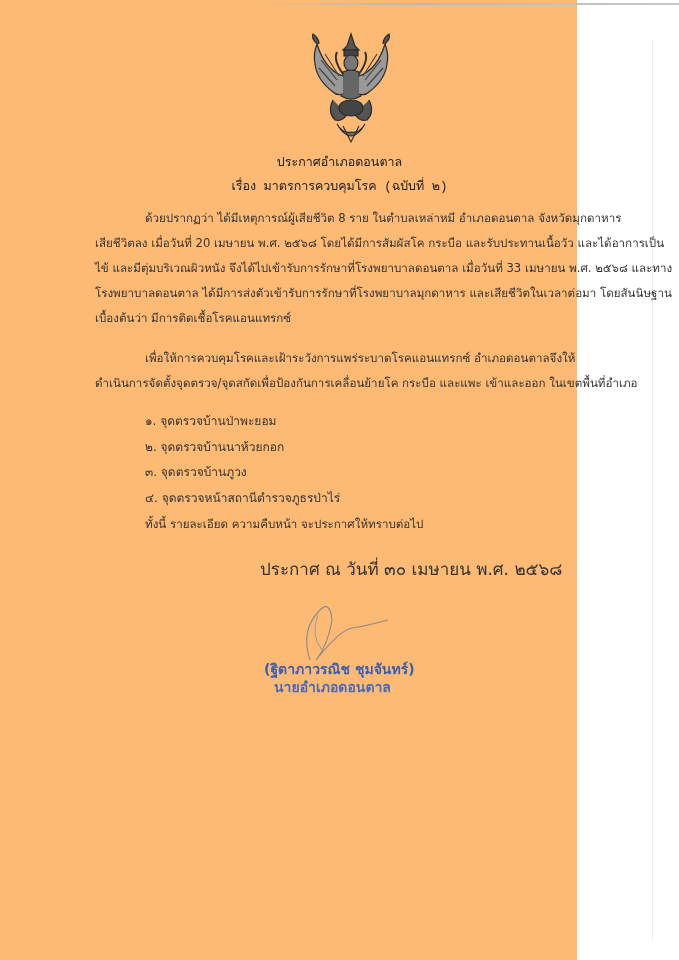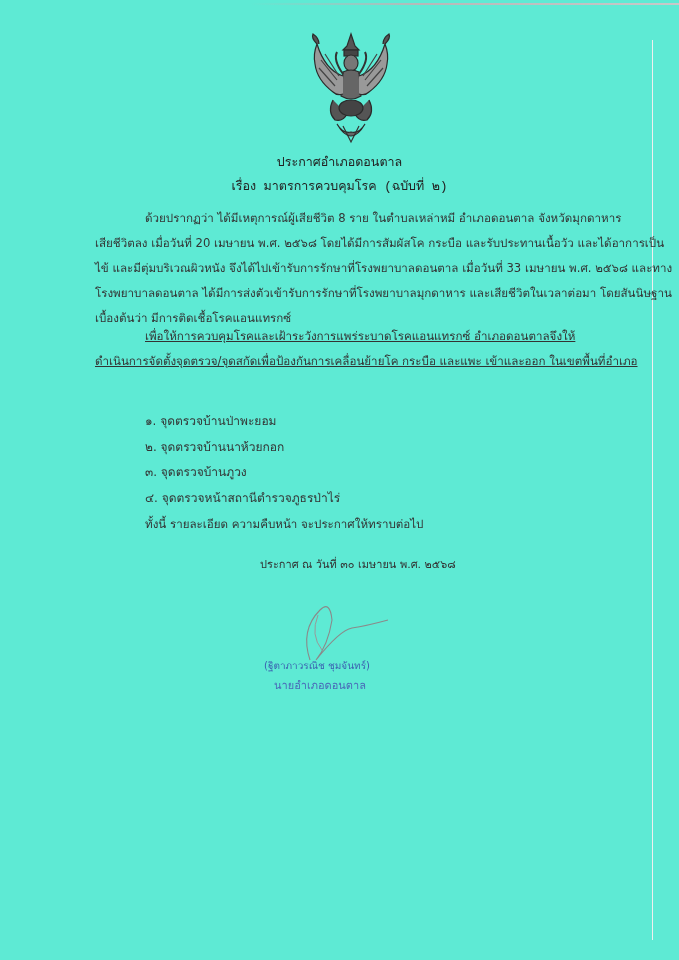--- a/index.html
+++ b/index.html
@@ -1,36 +1,36 @@
 <!DOCTYPE html>
 <html><head>
 <meta charset="utf-8">
 <style>
   html, body { margin:0; padding:0; background:#ffffff; }
   body { width:679px; height:960px; position:relative; overflow:hidden;
          font-family:"DejaVu Sans", sans-serif; color:#2a2a2a; }
-  .page { position:absolute; left:0; top:0; width:679px; height:960px; background:#5eead4; }
+  .page { position:absolute; left:0; top:0; width:577px; height:960px; background:#fdba74; }
   .top-rule { position:absolute; left:250px; top:3px; width:429px; height:2px;
               background:linear-gradient(to right, rgba(180,180,180,0), #b8b8b8 40%, #c8c8c8); }
   .right-rule { position:absolute; left:652px; top:40px; width:1px; height:900px; background:#efefef; }
   .emblem { position:absolute; left:303px; top:30px; width:96px; height:118px; }
   .title { position:absolute; left:0; width:679px; text-align:center; font-size:12.5px; color:#222; }
   .t1 { top:152px; }
   .t2 { top:176px;font-family:Liberation Mono, monospace; }
   .para { position:absolute; left:95px; width:540px; font-size:11.6px; line-height:25px; color:#333; }
   .para .ln { display:block; white-space:nowrap; }
   .p1 { top:206px; }
-  .p2 { top:324px;text-decoration:underline; }
+  .p2 { top:346px; }
   .list { position:absolute; left:145px; top:409px; font-size:12px; line-height:25.5px; color:#333; }
   .list .it { display:block; white-space:nowrap; }
   .closing { position:absolute; left:145px; top:515px; font-size:11.6px; color:#333; white-space:nowrap; }
-  .dateline { position:absolute; left:260px; top:555px; font-size:11px; color:#333; white-space:nowrap; }
+  .dateline { position:absolute; left:260px; top:555px; font-size:17px; color:#333; white-space:nowrap; }
   .signature { position:absolute; left:270px; top:590px; width:120px; height:75px; }
-  .signer { position:absolute; left:264px; top:658px; font-size:10px; color:#3b5fb0; white-space:nowrap; font-weight:normal; }
-  .signer-pos { position:absolute; left:274px; top:676px; font-size:11px; color:#4a6ab8; white-space:nowrap; font-weight:normal; }
+  .signer { position:absolute; left:264px; top:658px; font-size:14px; color:#3b5fb0; white-space:nowrap; font-weight:bold; }
+  .signer-pos { position:absolute; left:274px; top:676px; font-size:14px; color:#4a6ab8; white-space:nowrap; font-weight:bold; }
 </style>
 </head>
 <body>
 
 <div class="page">
   <div class="top-rule"></div>
   <div class="right-rule"></div>
 
   <svg class="emblem" viewBox="0 0 96 118">
     <g fill="none" stroke="#2b2b2b" stroke-width="1.2">

